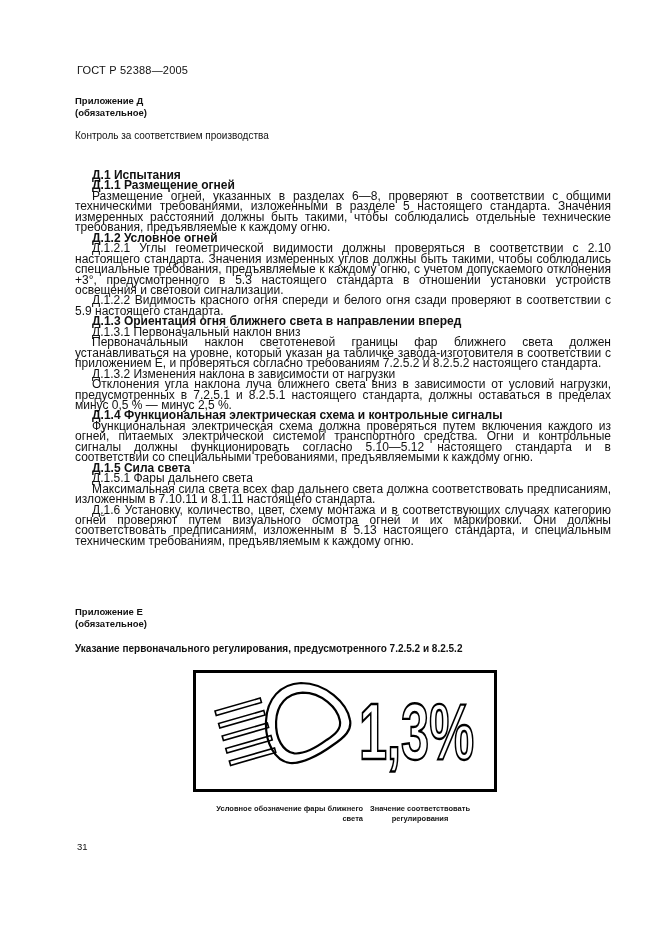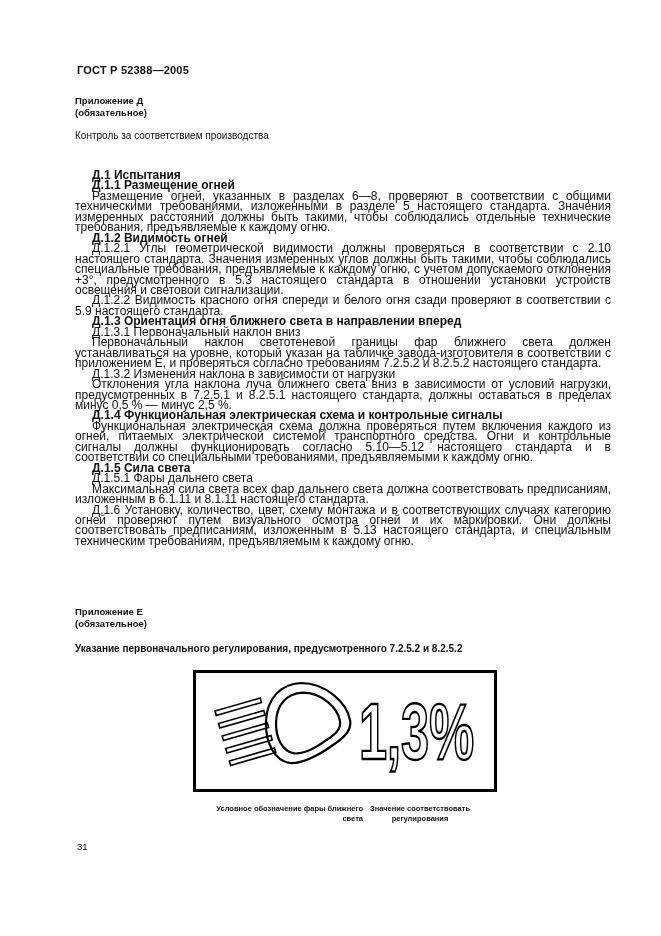--- a/index.html
+++ b/index.html
@@ -6,21 +6,21 @@
   body{
     width:661px;height:936px;
     background:#ffffff;
     position:relative;
     font-family:"Liberation Sans",sans-serif;
     color:#111111;
     overflow:hidden;
   }
   .doc-header{
     position:absolute;left:77px;top:64px;
-    font-size:11px;font-weight:bold;letter-spacing:.2px;
+    font-size:11px;font-weight:normal;letter-spacing:.2px;
   }
   .apdx{position:absolute;left:75px;width:536px;}
   #apdx-d{top:95px;}
   #apdx-e{top:606px;}
   .center{text-align:left;}
   .small-h{font-size:9.5px;font-weight:bold;line-height:11.5px;}
   .title-d{font-size:10px;font-weight:normal;margin:12px 0 0 0;}
   .title-e{font-size:10px;font-weight:bold;margin:14px 0 0 0;}
   .bodytext{margin-top:29px;font-size:12px;line-height:10.45px;text-align:justify;}
   .bodytext p{margin:0;text-indent:17px;}
@@ -47,33 +47,33 @@
 <div class="doc-header">ГОСТ Р 52388—2005</div>
 
 <section class="apdx" id="apdx-d">
   <div class="center small-h">Приложение Д</div>
   <div class="center small-h">(обязательное)</div>
   <div class="center title-d">Контроль за соответствием производства</div>
   <div class="bodytext">
     <p class="h">Д.1  Испытания</p>
     <p class="h">Д.1.1  Размещение огней</p>
     <p>Размещение огней, указанных в разделах 6—8, проверяют в соответствии с общими техническими требованиями, изложенными в разделе 5 настоящего стандарта. Значения измеренных расстояний должны быть такими, чтобы соблюдались отдельные технические требования, предъявляемые к каждому огню.</p>
-    <p class="h">Д.1.2  Видимость огней</p>
+    <p class="h">Д.1.2  Условное огней</p>
     <p>Д.1.2.1  Углы геометрической видимости должны проверяться в соответствии с 2.10 настоящего стандарта. Значения измеренных углов должны быть такими, чтобы соблюдались специальные требования, предъявляемые к каждому огню, с учетом допускаемого отклонения +3°, предусмотренного в 5.3 настоящего стандарта в отношении установки устройств освещения и световой сигнализации.</p>
     <p>Д.1.2.2  Видимость красного огня спереди и белого огня сзади проверяют в соответствии с 5.9 настоящего стандарта.</p>
     <p class="h">Д.1.3  Ориентация огня ближнего света в направлении вперед</p>
     <p>Д.1.3.1  Первоначальный наклон вниз</p>
     <p>Первоначальный наклон светотеневой границы фар ближнего света должен устанавливаться на уровне, который указан на табличке завода-изготовителя в соответствии с приложением Е, и проверяться согласно требованиям 7.2.5.2 и 8.2.5.2 настоящего стандарта.</p>
     <p>Д.1.3.2  Изменения наклона в зависимости от нагрузки</p>
     <p>Отклонения угла наклона луча ближнего света вниз в зависимости от условий нагрузки, предусмотренных в 7.2.5.1 и 8.2.5.1 настоящего стандарта, должны оставаться в пределах минус 0,5 % — минус 2,5 %.</p>
     <p class="h">Д.1.4  Функциональная электрическая схема и контрольные сигналы</p>
     <p>Функциональная электрическая схема должна проверяться путем включения каждого из огней, питаемых электрической системой транспортного средства. Огни и контрольные сигналы должны функционировать согласно 5.10—5.12 настоящего стандарта и в соответствии со специальными требованиями, предъявляемыми к каждому огню.</p>
     <p class="h">Д.1.5  Сила света</p>
     <p>Д.1.5.1  Фары дальнего света</p>
-    <p>Максимальная сила света всех фар дальнего света должна соответствовать предписаниям, изложенным в 6.1.11 и 8.1.11 настоящего стандарта.</p>
+    <p>Максимальная сила света всех фар дальнего света должна соответствовать предписаниям, изложенным в 7.10.11 и 8.1.11 настоящего стандарта.</p>
     <p>Д.1.6  Установку, количество, цвет, схему монтажа и в соответствующих случаях категорию огней проверяют путем визуального осмотра огней и их маркировки. Они должны соответствовать предписаниям, изложенным в 5.13 настоящего стандарта, и специальным техническим требованиям, предъявляемым к каждому огню.</p>
   </div>
 </section>
 
 <section class="apdx" id="apdx-e">
   <div class="center small-h">Приложение Е</div>
   <div class="center small-h">(обязательное)</div>
   <div class="center title-e">Указание первоначального регулирования, предусмотренного 7.2.5.2 и 8.2.5.2</div>
 
   <div class="figure-box">

